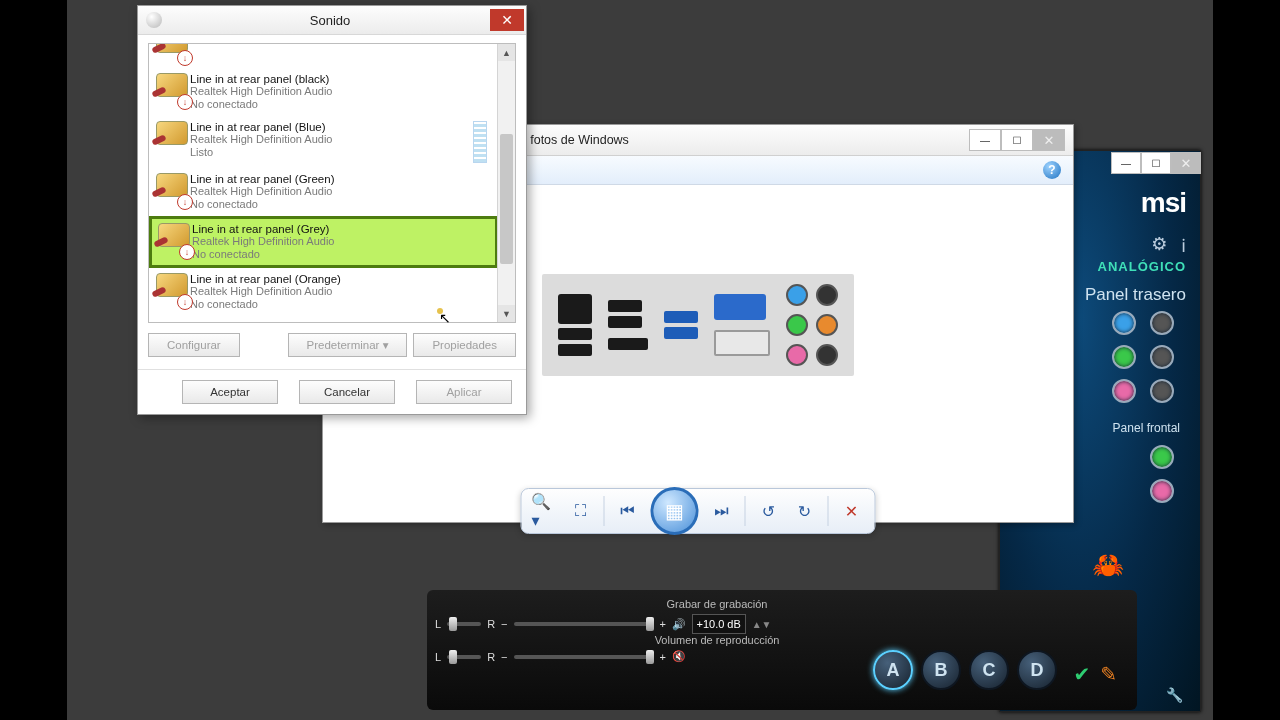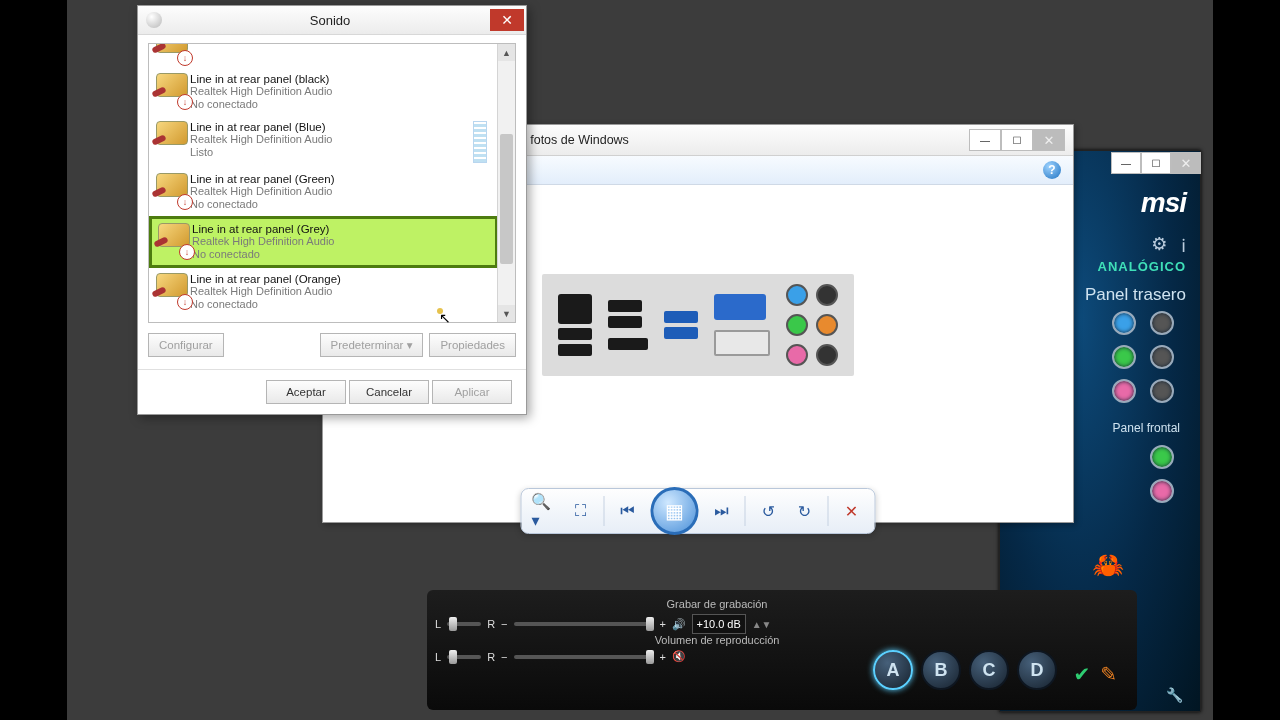--- a/index.html
+++ b/index.html
@@ -5,21 +5,21 @@
   html,body{margin:0;padding:0;width:1280px;height:720px;background:#000;font-family:"Segoe UI",Tahoma,sans-serif;font-size:12px;overflow:hidden}
   .desktop{position:absolute;left:67px;top:0;width:1146px;height:720px;background:#3c3c3c}
 
   
   .msi{position:absolute;right:12px;top:150px;width:200px;height:560px;
        background:radial-gradient(ellipse at 40% 30%,#0d4a7a 0%,#052846 55%,#011522 100%);
        border:1px solid #222;box-shadow:0 0 4px #000}
   .msi-winbtns{position:absolute;right:12px;top:152px;display:flex}
   .winbtn{width:28px;height:20px;background:#fff;border:1px solid #bdbdbd;display:flex;align-items:center;justify-content:center;font-size:10px;color:#333}
   .winbtn.close{background:#c75050;color:#fff;font-size:13px}
-  .msi-logo{position:absolute;top:36px;right:14px;font-style:italic;font-weight:bold;font-size:28px;color:#fff;letter-spacing:-1px}
+  .msi-logo{position:absolute;top:36px;right:14px;font-weight:bold;font-size:28px;color:#fff;letter-spacing:-1px}
   .msi-icons{position:absolute;top:82px;right:14px;display:flex;gap:14px;color:#bcd;font-size:18px}
   .msi-an{position:absolute;top:108px;right:14px;text-align:right}
   .msi-an .hd{color:#3fe0b8;font-weight:bold;font-size:13px;letter-spacing:1px}
   .msi-an .sub{color:#cfe3f0;font-size:17px;margin-top:11px}
   .jackrow{display:flex;gap:14px;margin:10px 0;justify-content:flex-end;padding-right:26px}
   .jack{width:20px;height:20px;border-radius:50%;border:2px solid #9ab;box-shadow:0 0 4px #123 inset}
   .msi-front{color:#cfe3f0;font-size:12px;text-align:right;padding-right:20px;margin-top:18px}
   .msi-wrench{position:absolute;bottom:8px;right:16px;color:#9ab;font-size:14px}
 
   
@@ -85,23 +85,23 @@
   .dev.sel{background:#bef264;border:3px solid #4d7c0f}
   .dev .ico{width:34px;height:34px;position:relative;flex-shrink:0}
   .jackico{width:30px;height:22px;background:linear-gradient(135deg,#f7d77e,#d29a2f);border-radius:4px;border:1px solid #996}
   .jackico::after{content:"";position:absolute;width:14px;height:6px;background:#a33;border-radius:3px;left:-4px;top:16px;transform:rotate(-25deg)}
   .badge{position:absolute;bottom:-3px;right:-3px;width:14px;height:14px;border-radius:50%;background:#fff;border:1px solid #c0392b;display:flex;align-items:center;justify-content:center}
   .badge::after{content:"↓";font-size:9px;color:#c0392b}
   .dev .txt .n{font-size:11.5px;color:#111}
   .dev .txt .d{font-size:11px;color:#7a7a7a;line-height:13px}
   .meter{margin-left:auto;width:12px;height:40px;border:1px solid #b9d6ef;background:repeating-linear-gradient(to top,#bfe0f2 0 3px,#fff 3px 5px);margin-right:4px}
   .snd-btns{display:flex;gap:6px;margin-top:10px}
-  .btn{height:22px;padding:0 10px;background:linear-gradient(#fdfdfd,#e9e9e9);border:1px solid #b5b5b5;font-size:11.5px;color:#333;display:flex;align-items:center}
+  .btn{height:22px;padding:0 18px;background:linear-gradient(#fdfdfd,#e9e9e9);border:1px solid #b5b5b5;font-size:11.5px;color:#333;display:flex;align-items:center}
   .btn.dis{color:#a0a0a0}
-  .snd-footer{display:flex;gap:3px;justify-content:flex-end;padding:10px 14px;border-top:1px solid #e0e0e0}
+  .snd-footer{display:flex;gap:21px;justify-content:flex-end;padding:10px 14px;border-top:1px solid #e0e0e0}
 
   .cursor{position:absolute;left:372px;top:310px;font-size:16px;color:#000;pointer-events:none}
   .cursor::before{content:"";position:absolute;width:6px;height:6px;background:#e6c24d;border-radius:50%;left:-2px;top:-2px}
   .cursor::after{content:"↖";position:absolute;left:0;top:0;font-size:14px;font-family:Arial}
 </style>
 </head>
 <body>
 
 <div class="desktop">
 

